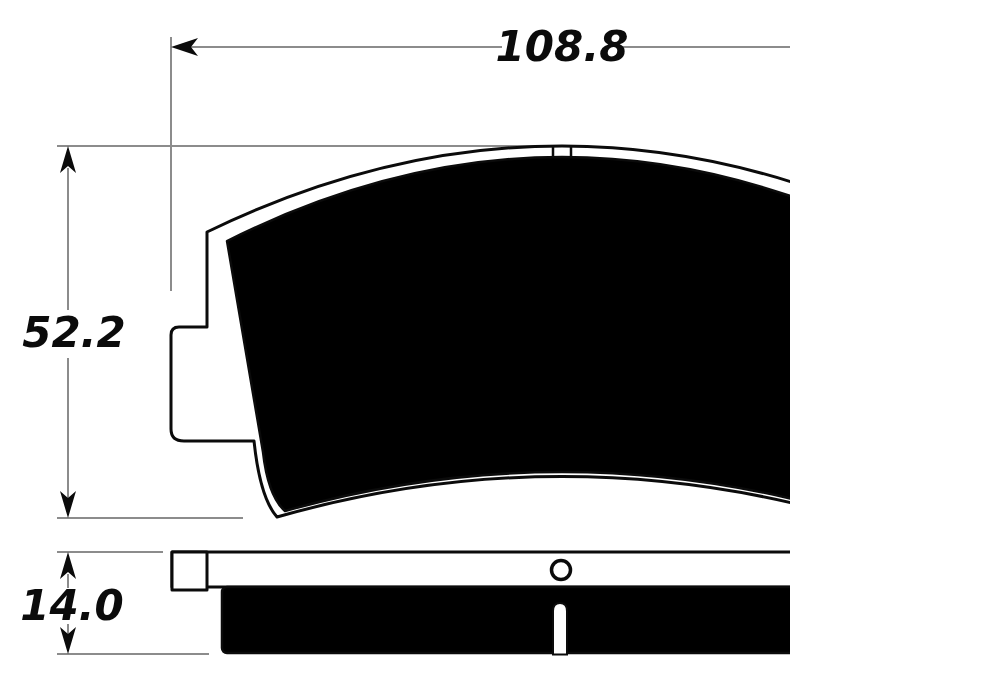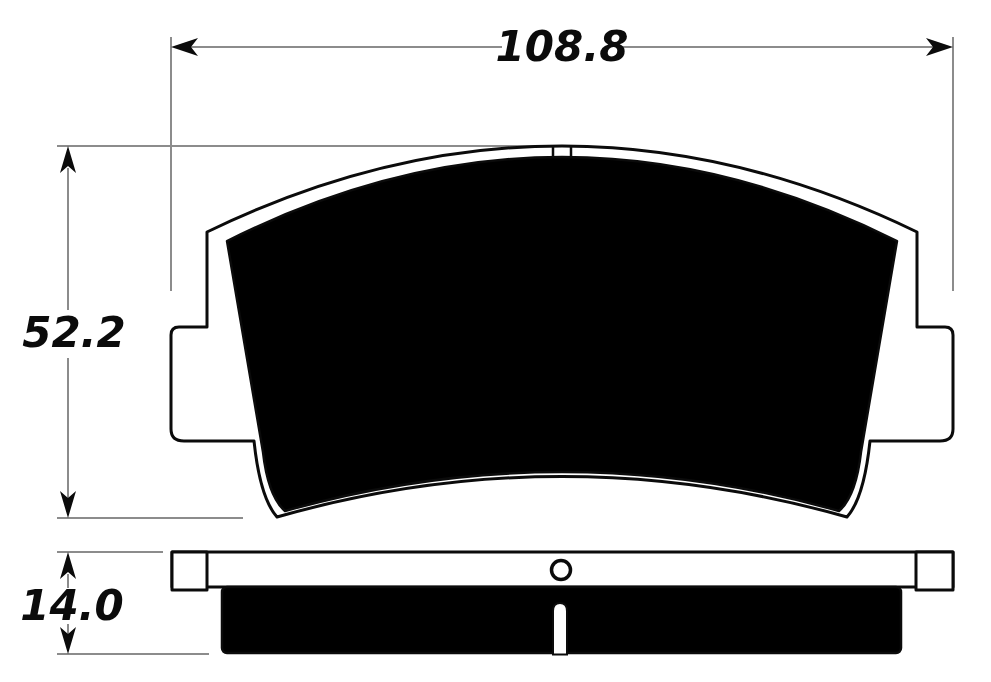--- a/index.html
+++ b/index.html
@@ -5,21 +5,21 @@
   :root{
     --outline:#0b0b0b;
     --dimension-line:#8c8c8c;
     --label-text:#0b0b0b;
     --background:#ffffff;
     --friction-fill:#000000;
   }
   html,body{margin:0;padding:0;background:var(--background);}
   .stage{
     position:relative;
-    width:991px;height:682px;
+    width:790px;height:682px;
     background:var(--background);
     overflow:hidden;
   }
   svg{display:block;}
   .plate{fill:#ffffff;stroke:var(--outline);stroke-width:3;stroke-linejoin:round;}
   .friction{fill:var(--friction-fill);stroke:var(--outline);stroke-width:2.5;stroke-linejoin:round;}
   .tick{stroke:var(--outline);stroke-width:2.5;fill:none;}
   .dim{stroke:var(--dimension-line);stroke-width:2;fill:none;}
   .arrow{fill:var(--label-text);stroke:none;}
   .dim-label{

